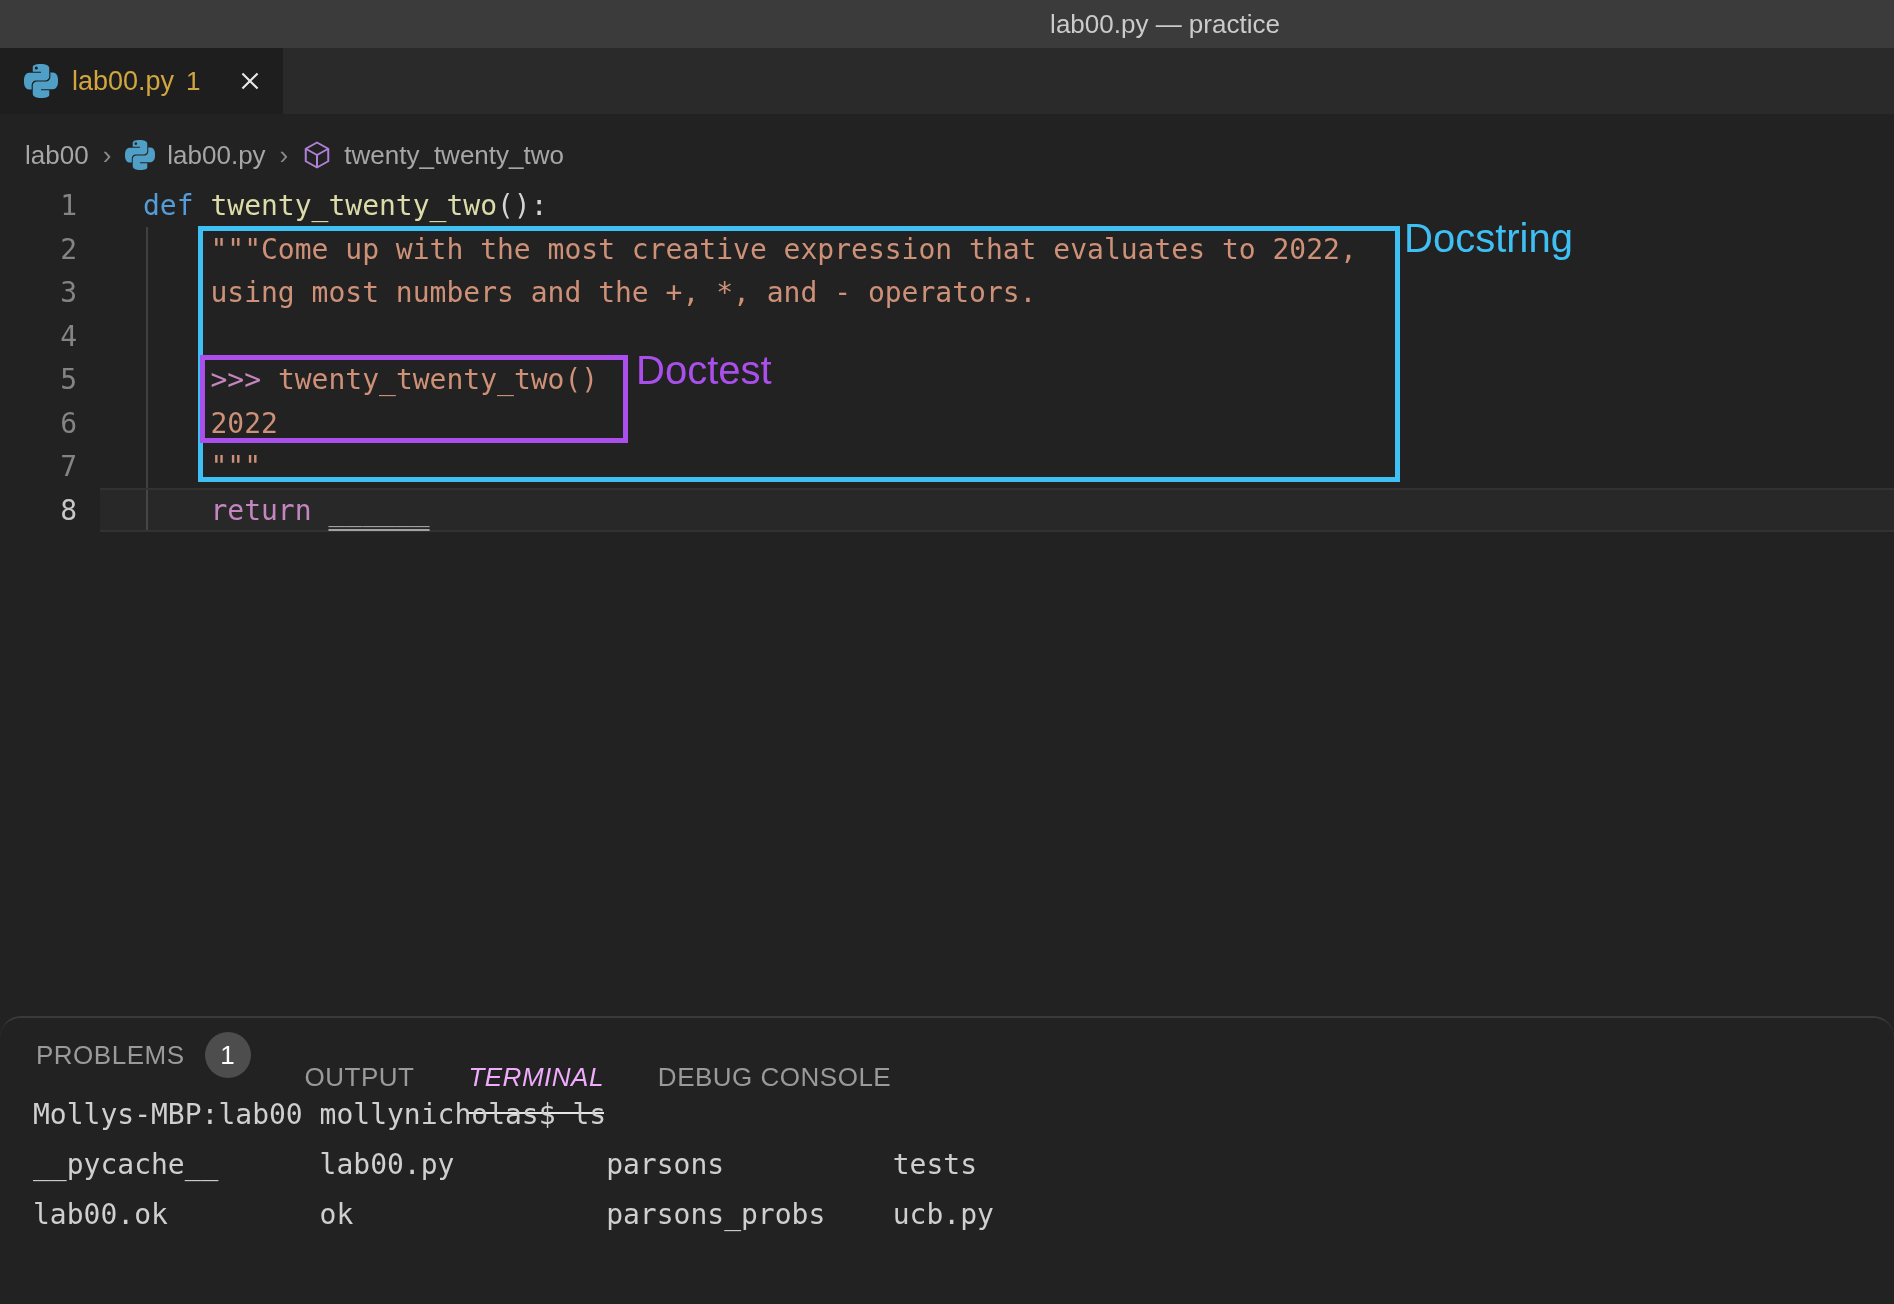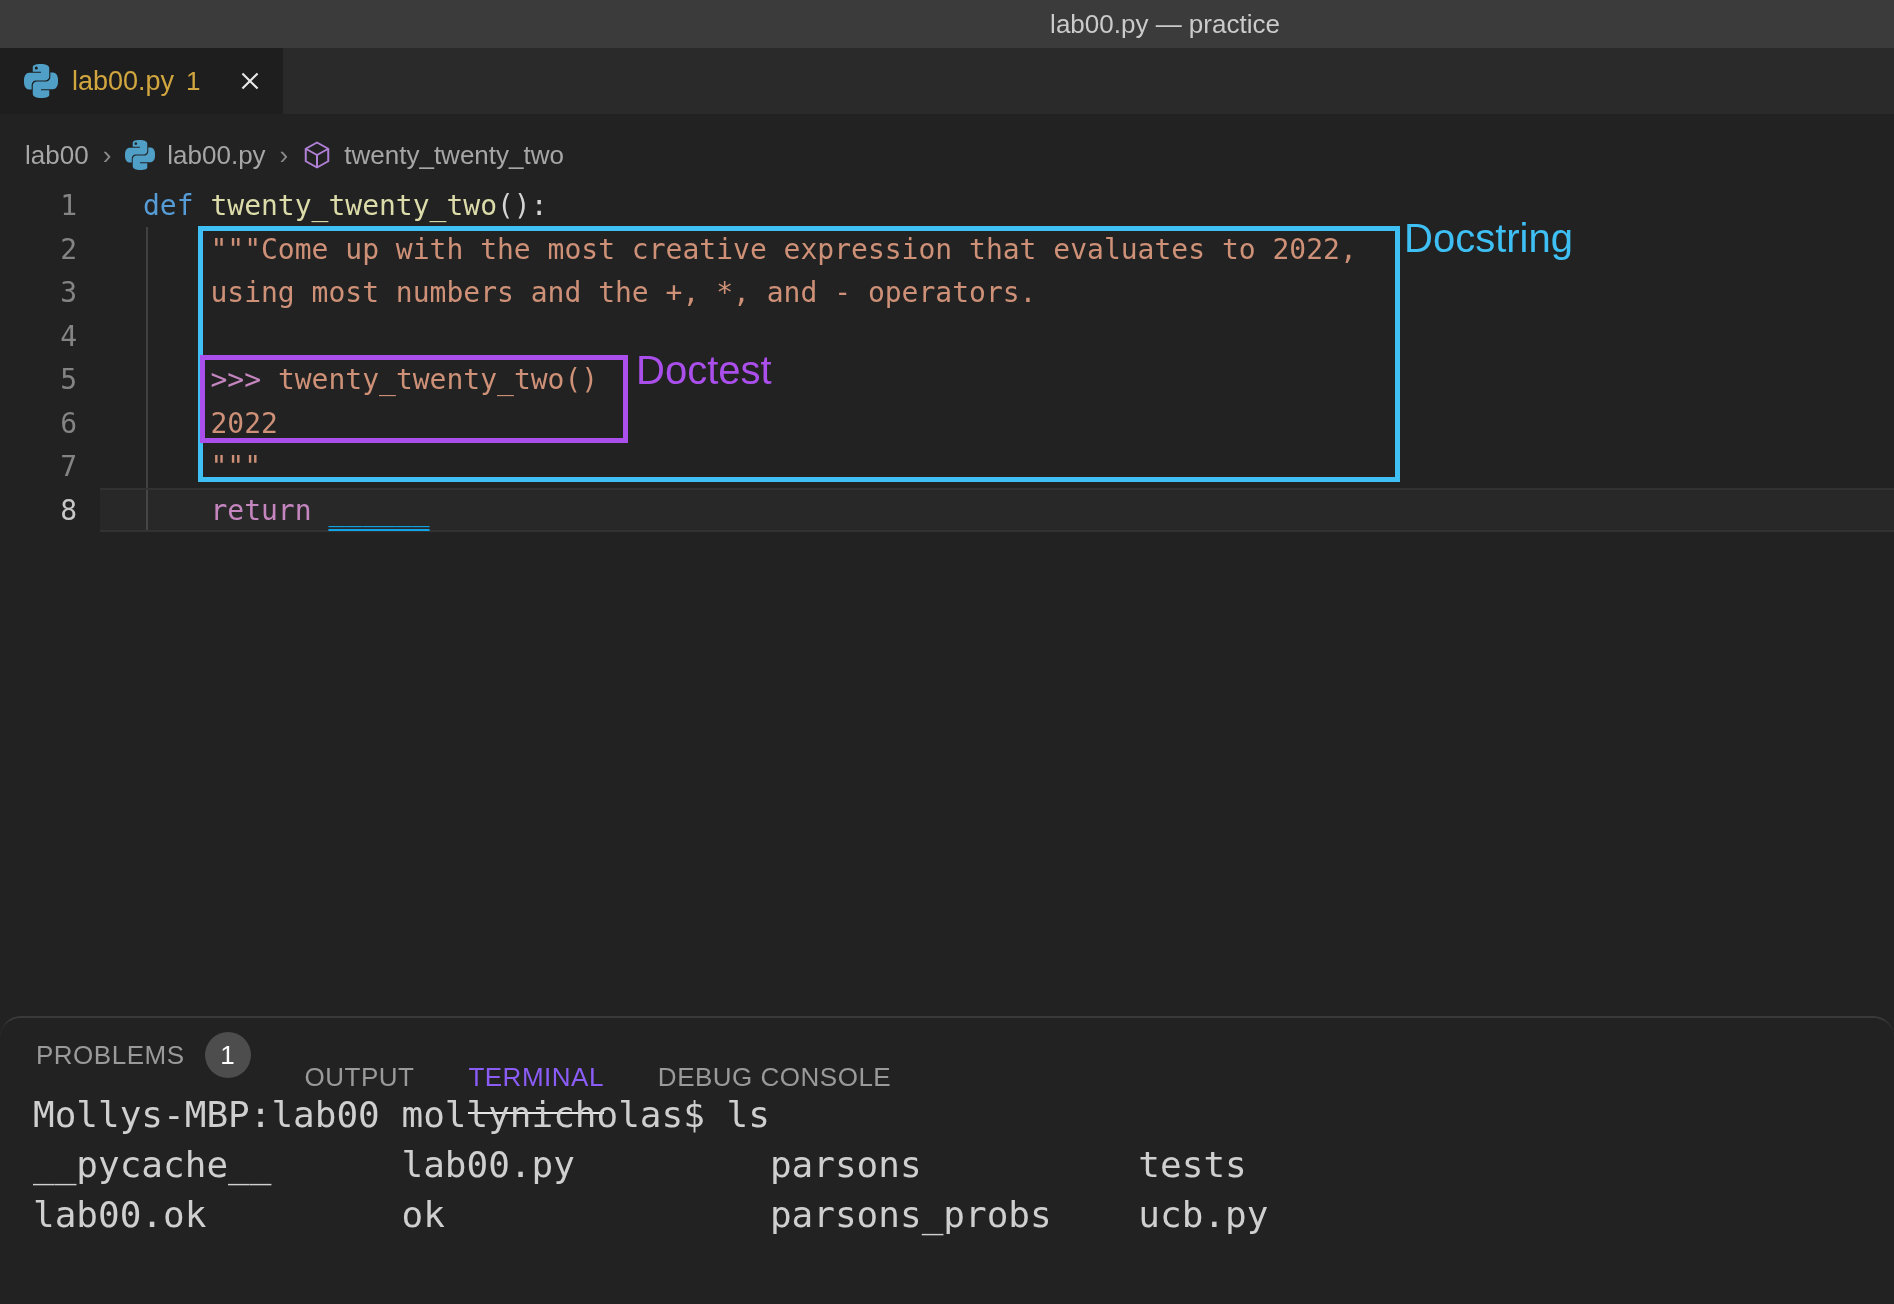--- a/index.html
+++ b/index.html
@@ -41,48 +41,48 @@
   .code-line { display:flex; height:43.5px; line-height:43.5px; }
   .code-line .gutter { width:77px; flex:none; text-align:right; color:#848484; }
   .code-line.active .gutter { color:#c8c8c8; }
   .code-line .ccontent { padding-left:66px; white-space:pre; color:#d4d4d4; }
 
   .tok-kw   { color:#569cd6; }
   .tok-fn   { color:#dcdcaa; }
   .tok-pn   { color:#d4d4d4; }
   .tok-str  { color:#ce9178; }
   .tok-kw2  { color:#c586c0; }
-  .tok-blank{ color:#0ea5e9;
+  .tok-blank{ color:#a3a3a3;
               text-decoration-line:underline; text-decoration-style:wavy;
               text-decoration-color:#d7b33c; text-decoration-thickness:3px;
               text-underline-offset:9px;text-decoration:underline; }
 
   .anno-box { position:absolute; pointer-events:none; }
   .box-docstring { left:198px; top:112px; width:1202px; height:256px; border:5px solid #3fc0f5; }
   .box-doctest   { left:200px; top:241px; width:428px;  height:88px;  border:5px solid #aa4fec; }
   .anno-label { position:absolute; font-size:40px; font-family:"Liberation Sans",sans-serif; }
   .label-docstring { left:1404px; top:102px; color:#3fc0f5; }
   .label-doctest   { left:636px;  top:234px; color:#aa4fec; }
 
   
   .panel { position:absolute; left:0; top:1016px; width:1894px; height:288px;
            background:#222222; border-top:2px solid #3a3a3a;border-radius:21px; }
   .panel-tabs { display:flex; align-items:center; height:74px; padding-left:36px; }
   .ptab { position:relative; height:74px; display:flex; align-items:center;
           color:#9a9a9a; font-size:26px; letter-spacing:0.5px; cursor:pointer; }
   .ptab + .ptab { margin-left:54px;margin-top:44px; }
-  .ptab.active { color:#8b5cf6; }
+  .ptab.active { color:#f0abfc;font-style:italic; }
   .ptab.active::after { content:""; position:absolute; left:0; right:0; bottom:0;
                         height:2px; background:#e7e7e7; }
   .ptab .badge { margin-left:20px; width:46px; height:46px; border-radius:50%;
     background:#4d4d4d; color:#ffffff; font-size:26px; display:flex;
     align-items:center; justify-content:center; letter-spacing:0; }
 
   .terminal { position:absolute; left:33px; top:72px; right:0;
-    font-family:"DejaVu Sans Mono", monospace; font-size:36px; line-height:50px;
+    font-family:"DejaVu Sans Mono", monospace; font-size:28px; line-height:50px;
     color:#cfcfcf; }
   .term-line { white-space:pre; height:50px; }
   .term-cursor { display:inline-block; width:17px; height:38px; background:#c9c9c9;
                  vertical-align:middle; transform:translateY(-2px); }
 </style>
 </head>
 <body>
 
 <div class="titlebar">
   <span class="title">lab00.py — practice</span>

